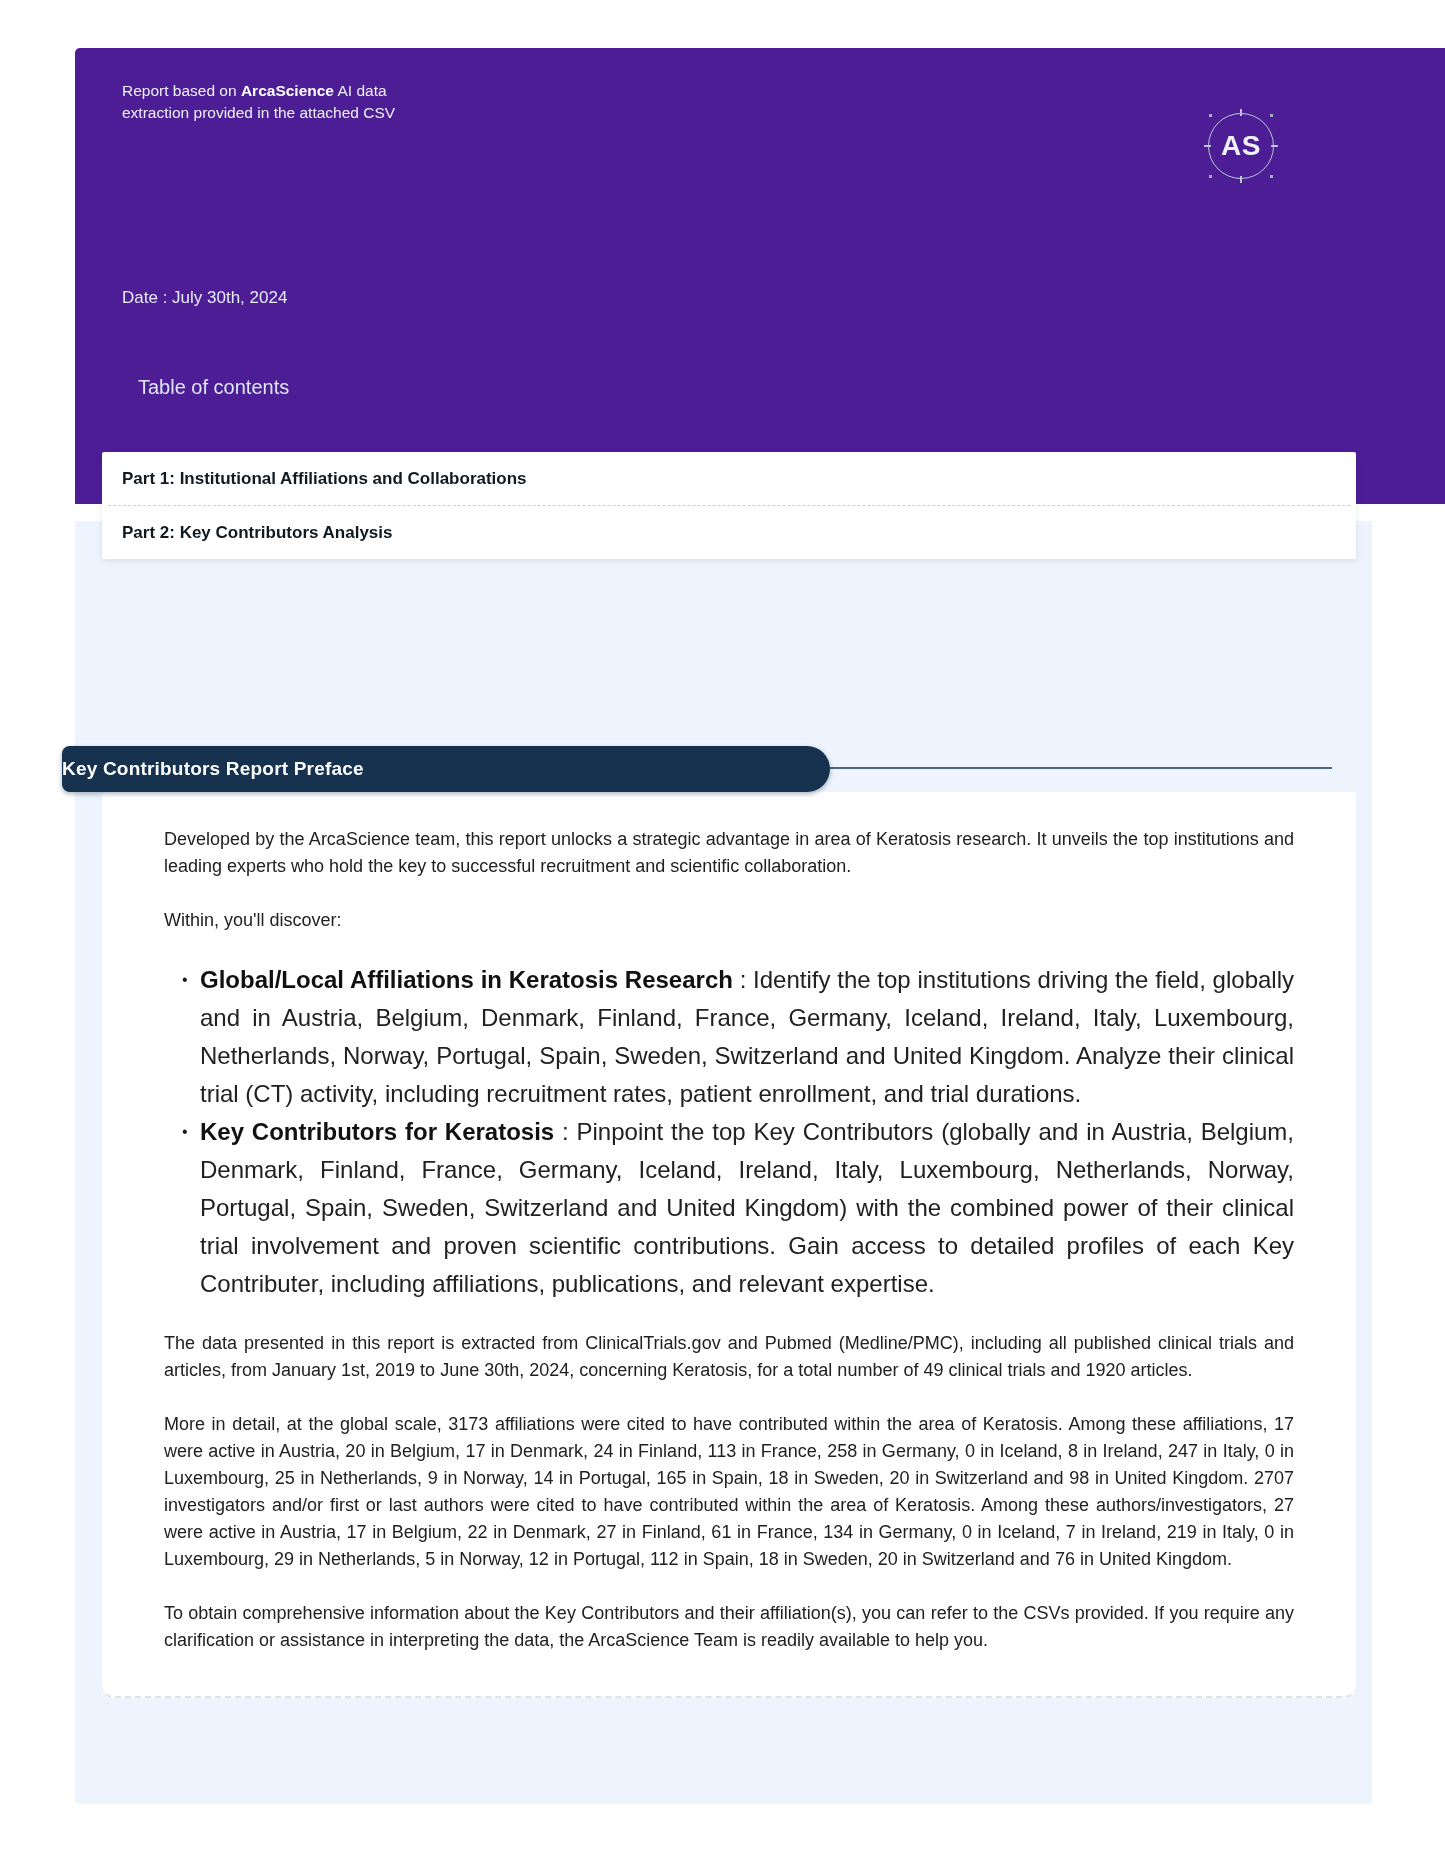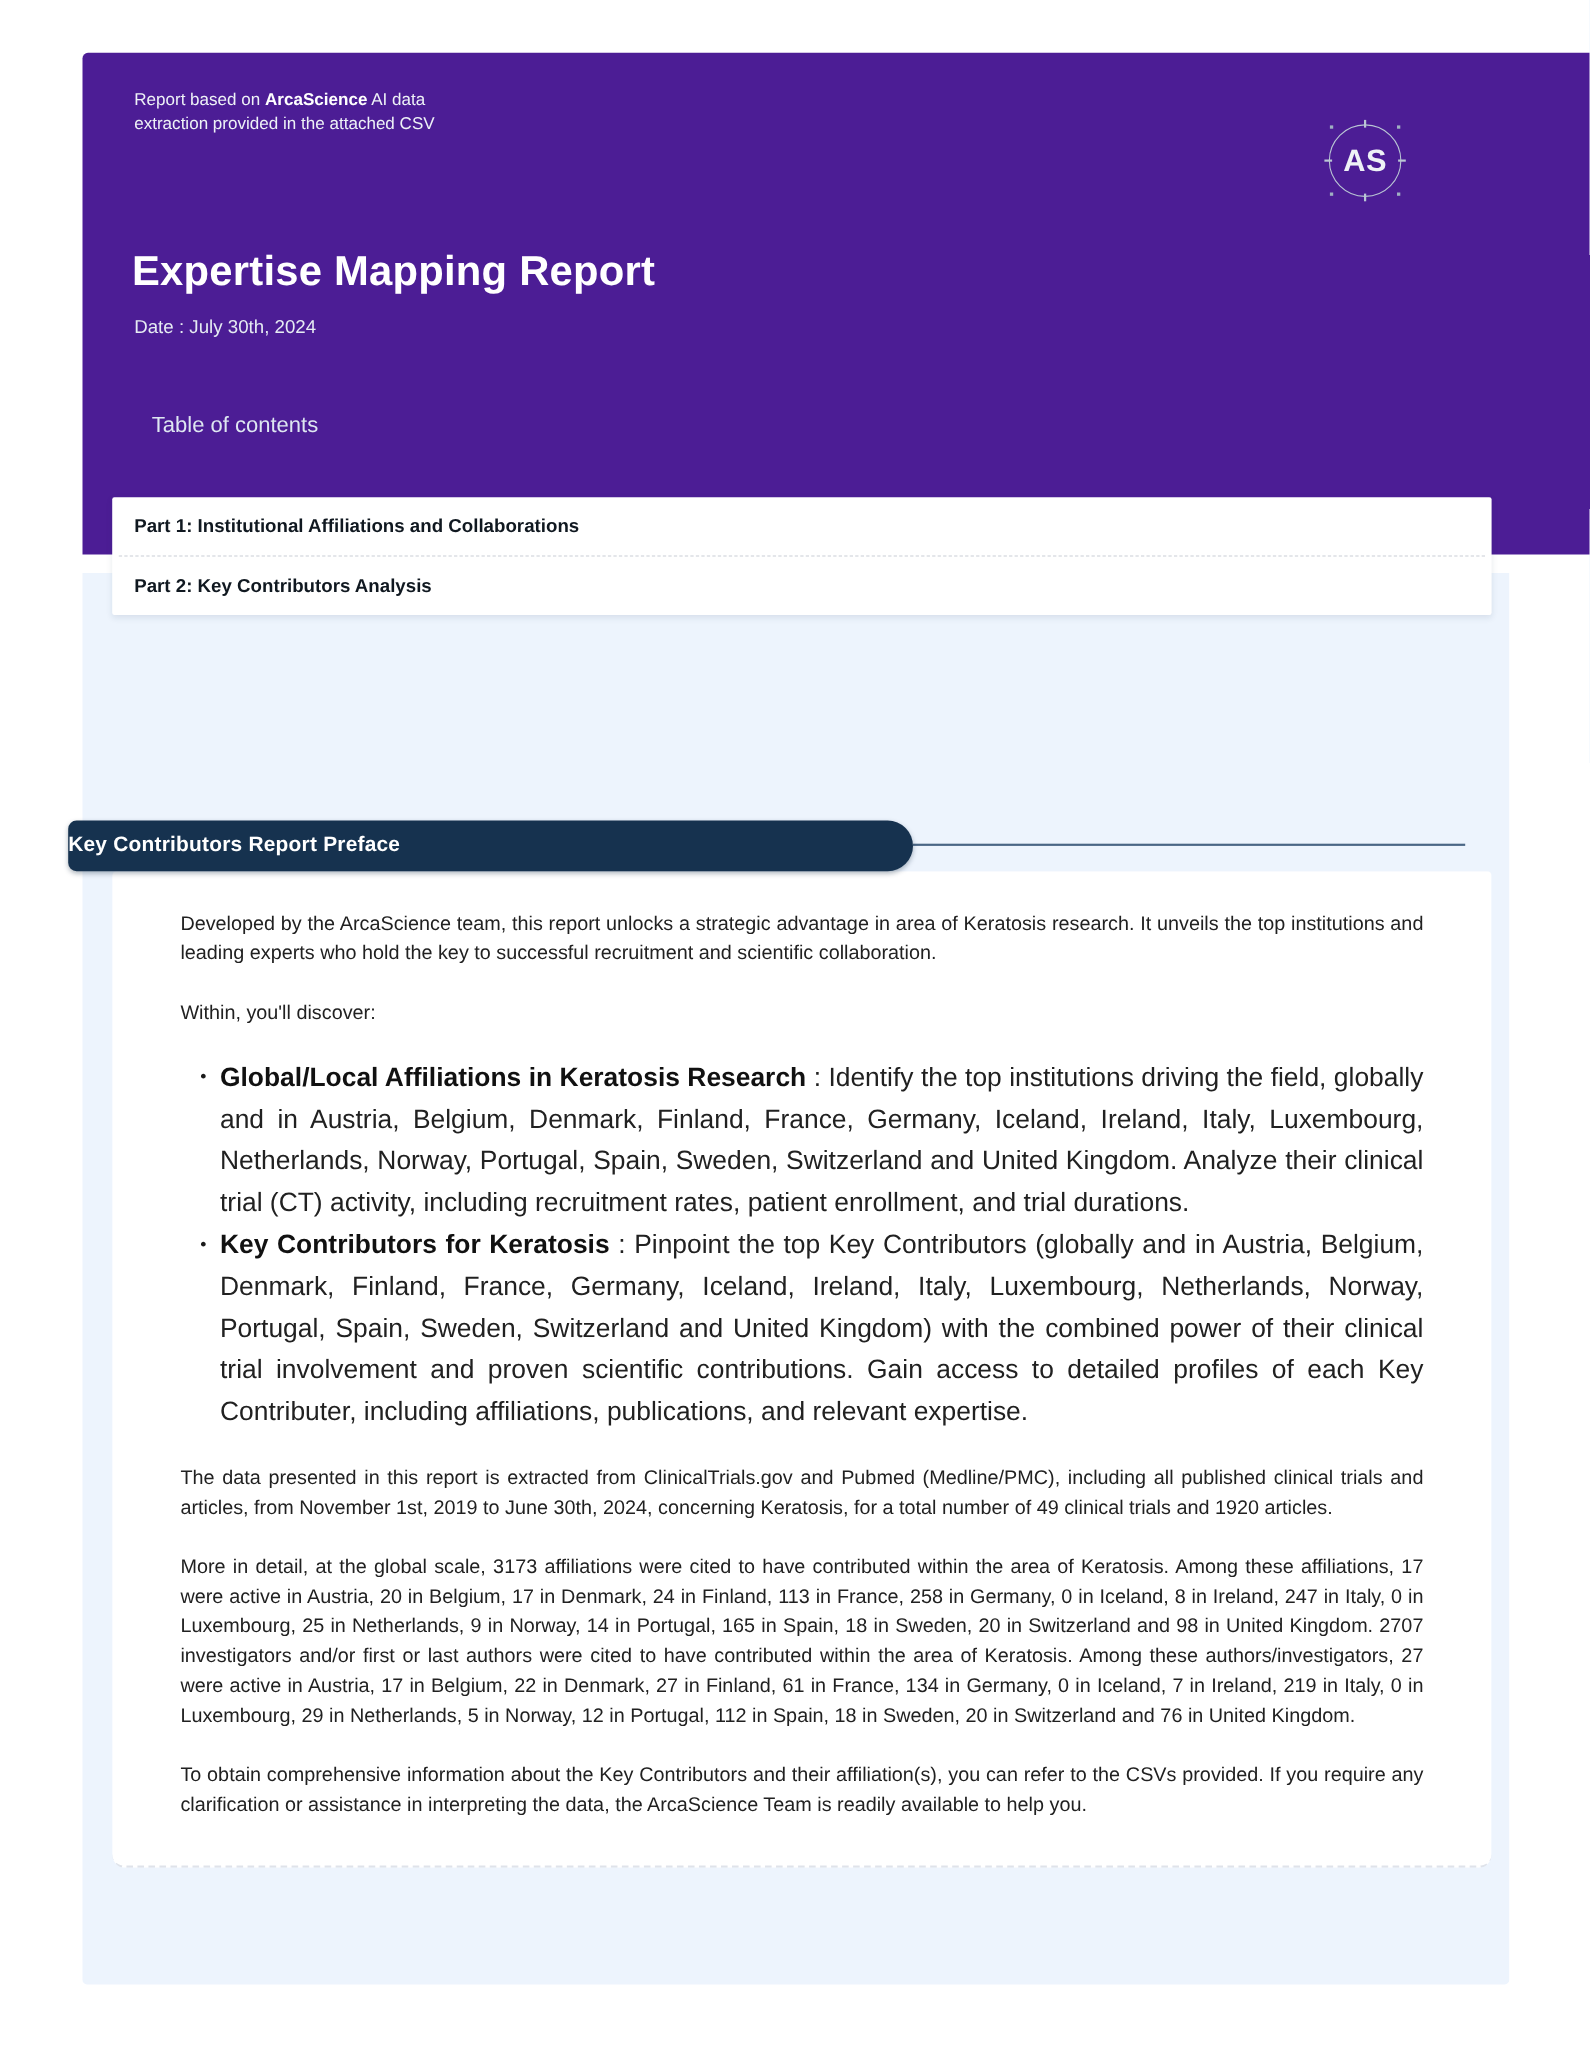--- a/index.html
+++ b/index.html
@@ -125,21 +125,20 @@
     <span class="tick tick-right"></span>
     <span class="corner corner-tl"></span>
     <span class="corner corner-tr"></span>
     <span class="corner corner-bl"></span>
     <span class="corner corner-br"></span>
     <span class="logo-circle">
       <span class="logo-text">AS</span>
     </span>
   </div>
 
-  <h1 class="report-title">Expertise Mapping Report</h1>
   <div class="report-date">Date : July 30th, 2024</div>
   <div class="toc-title">Table of contents</div>
 </div>
 
 <div class="content-panel"></div>
 
 <div class="toc-card">
   <div class="toc-row">Part 1: Institutional Affiliations and Collaborations</div>
   <div class="toc-divider"></div>
   <div class="toc-row">Part 2: Key Contributors Analysis</div>
@@ -150,16 +149,16 @@
   <span class="preface-banner-label">Key Contributors Report Preface</span>
 </div>
 
 <div class="content-card">
   <p>Developed by the ArcaScience team, this report unlocks a strategic advantage in area of Keratosis research. It unveils the top institutions and leading experts who hold the key to successful recruitment and scientific collaboration.</p>
   <p>Within, you'll discover:</p>
   <ul class="bullet-list">
     <li><span class="bold-lead">Global/Local Affiliations in Keratosis Research</span><span> : Identify the top institutions driving the field, globally and in Austria, Belgium, Denmark, Finland, France, Germany, Iceland, Ireland, Italy, Luxembourg, Netherlands, Norway, Portugal, Spain, Sweden, Switzerland and United Kingdom. Analyze their clinical trial (CT) activity, including recruitment rates, patient enrollment, and trial durations.</span></li>
     <li><span class="bold-lead">Key Contributors for Keratosis</span><span> : Pinpoint the top Key Contributors (globally and in Austria, Belgium, Denmark, Finland, France, Germany, Iceland, Ireland, Italy, Luxembourg, Netherlands, Norway, Portugal, Spain, Sweden, Switzerland and United Kingdom) with the combined power of their clinical trial involvement and proven scientific contributions. Gain access to detailed profiles of each Key Contributer, including affiliations, publications, and relevant expertise.</span></li>
   </ul>
-  <p>The data presented in this report is extracted from ClinicalTrials.gov and Pubmed (Medline/PMC), including all published clinical trials and articles, from November 1st, 2019 to June 30th, 2024, concerning Keratosis, for a total number of 49 clinical trials and 1920 articles.</p>
+  <p>The data presented in this report is extracted from ClinicalTrials.gov and Pubmed (Medline/PMC), including all published clinical trials and articles, from January 1st, 2019 to June 30th, 2024, concerning Keratosis, for a total number of 49 clinical trials and 1920 articles.</p>
   <p>More in detail, at the global scale, 3173 affiliations were cited to have contributed within the area of Keratosis. Among these affiliations, 17 were active in Austria, 20 in Belgium, 17 in Denmark, 24 in Finland, 113 in France, 258 in Germany, 0 in Iceland, 8 in Ireland, 247 in Italy, 0 in Luxembourg, 25 in Netherlands, 9 in Norway, 14 in Portugal, 165 in Spain, 18 in Sweden, 20 in Switzerland and 98 in United Kingdom. 2707 investigators and/or first or last authors were cited to have contributed within the area of Keratosis. Among these authors/investigators, 27 were active in Austria, 17 in Belgium, 22 in Denmark, 27 in Finland, 61 in France, 134 in Germany, 0 in Iceland, 7 in Ireland, 219 in Italy, 0 in Luxembourg, 29 in Netherlands, 5 in Norway, 12 in Portugal, 112 in Spain, 18 in Sweden, 20 in Switzerland and 76 in United Kingdom.</p>
   <p>To obtain comprehensive information about the Key Contributors and their affiliation(s), you can refer to the CSVs provided. If you require any clarification or assistance in interpreting the data, the ArcaScience Team is readily available to help you.</p>
 </div>
 
 </body></html>

